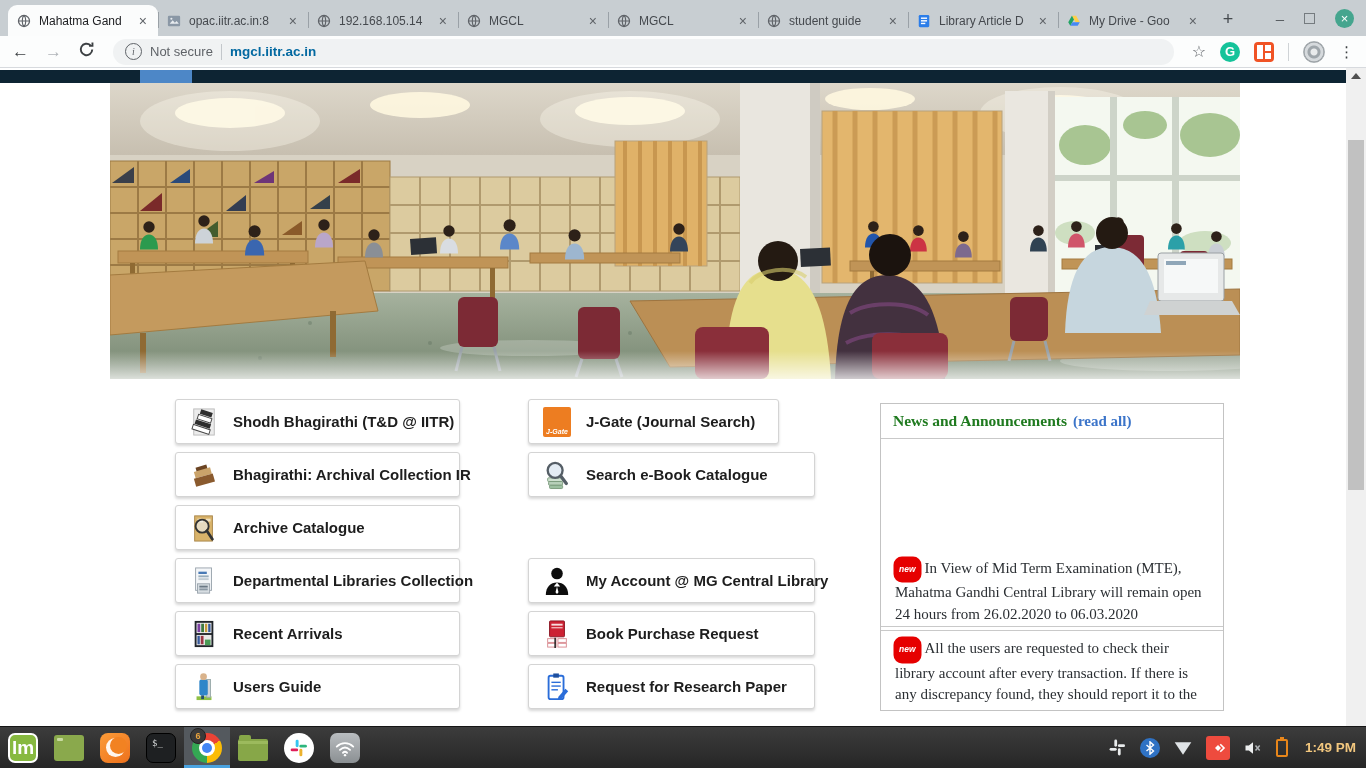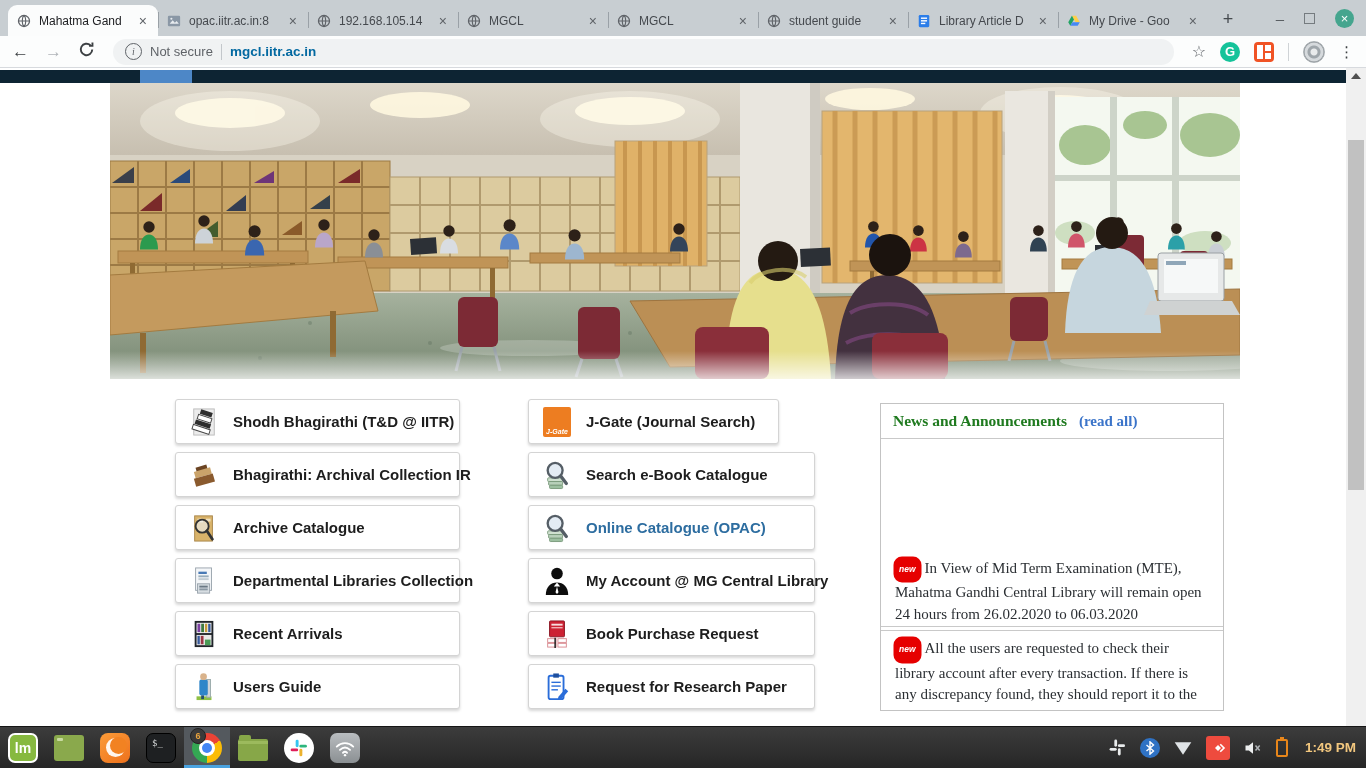--- a/index.html
+++ b/index.html
@@ -56,21 +56,21 @@
         box-shadow:0 2px 3px rgba(0,0,0,.16);display:flex;align-items:center;gap:13px;padding:0 12px;box-sizing:border-box;}
   .card-icon{width:32px;height:34px;display:flex;align-items:center;justify-content:center;flex:0 0 32px;}
   .card-label{font-size:15px;font-weight:bold;color:#1d1d1d;white-space:nowrap;}
   .card-label.blue{color:#2d6da0;}
   .jgate{width:28px;height:30px;background:#ed7d21;border-radius:2px;display:flex;align-items:flex-end;justify-content:center;overflow:hidden;}
   .jgate i{color:#fff;font-size:7px;font-weight:bold;font-style:italic;line-height:10px;}
 
   
   .news-panel{position:absolute;left:880px;top:335px;width:344px;height:308px;background:#fff;border:1px solid #c3c3c3;
               box-sizing:border-box;font-family:"Liberation Serif",serif;}
-  .news-header{height:34px;display:flex;align-items:center;gap:12px;padding:0 12px;border-bottom:1px solid #c9c9c9;}
+  .news-header{height:34px;display:flex;align-items:center;gap:6px;padding:0 12px;border-bottom:1px solid #c9c9c9;}
   .news-title{color:#1f7a1f;font-weight:bold;font-size:15.5px;}
   .read-all{color:#3b74c9;font-weight:bold;font-size:15px;text-decoration:none;}
   .news-item{position:relative;padding:0 14px;font-size:15px;line-height:21.5px;color:#2b2f33;box-sizing:border-box;}
   .news-item-1{height:188px;border-bottom:1px solid #c9c9c9;}
   .news-item-1 p{position:absolute;bottom:1px;left:14px;right:14px;margin:0;}
   .news-item-2{margin-top:3px;border-top:1px solid #c9c9c9;height:78px;overflow:hidden;padding-top:7px;}
   .news-item-2 p{margin:0;}
   .new-badge{display:inline-block;background:#e60000;color:#fff;font-family:"Liberation Sans",sans-serif;
              font-size:8.5px;font-weight:bold;font-style:italic;padding:1px 4px;border-radius:7px;margin-right:5px;
              box-shadow:0 0 0 1.5px #e60000;transform:translateY(-1px);}
@@ -82,21 +82,21 @@
 
   
   .taskbar{position:absolute;left:0;right:0;bottom:0;height:42px;background:linear-gradient(#3c3c3c,#262626);
            border-top:1px solid #151515;display:flex;align-items:center;box-sizing:border-box;}
   .tb-left{display:flex;align-items:center;height:100%;}
   .launcher{width:46px;height:100%;display:flex;align-items:center;justify-content:center;position:relative;}
   .launcher.active{background:#54595e;box-shadow:inset 0 -3px 0 #4aa3e0;}
   .badge{position:absolute;top:1px;left:6px;width:14px;height:14px;border-radius:50%;background:#3a3a3a;border:1px solid #222;
          color:#e8a33d;font-size:9px;font-weight:bold;display:flex;align-items:center;justify-content:center;z-index:3;}
   .ico-mint{width:30px;height:30px;border-radius:7px;background:#87b940;border:2px solid #fff;box-sizing:border-box;
-            color:#fff;font-weight:bold;font-size:14px;display:flex;align-items:center;justify-content:center;}
+            color:#fff;font-weight:bold;font-size:19px;display:flex;align-items:center;justify-content:center;}
   .ico-desk{width:30px;height:26px;background:#8aa94c;border-radius:3px;position:relative;}
   .ico-desk::before{content:"";position:absolute;top:3px;left:3px;width:6px;height:3px;background:#c9dba2;border-radius:1px;}
   .ico-ff{width:30px;height:30px;border-radius:8px;background:linear-gradient(140deg,#fb9b38,#ee711c);position:relative;overflow:hidden;}
   .ico-ff::before{content:"";position:absolute;left:6px;top:5px;width:19px;height:19px;border-radius:50%;background:#fff;opacity:.92;}
   .ico-ff::after{content:"";position:absolute;left:10px;top:4px;width:17px;height:17px;border-radius:50%;background:#f28222;}
   .ico-term{width:30px;height:30px;border-radius:7px;background:#1e2022;border:1px solid #000;color:#d7d9da;
             font-family:"DejaVu Sans Mono",monospace;font-size:9px;display:flex;padding:4px 0 0 5px;box-sizing:border-box;}
   .ico-chrome{width:30px;height:30px;border-radius:50%;background:conic-gradient(from 60deg,#fbbc05 0 120deg,#34a853 0 240deg,#ea4335 0 360deg);position:relative;}
   .ico-chrome::before{content:"";position:absolute;left:7px;top:7px;width:16px;height:16px;border-radius:50%;background:#fff;}
   .ico-chrome::after{content:"";position:absolute;left:10px;top:10px;width:10px;height:10px;border-radius:50%;background:#4285f4;}
@@ -569,32 +569,20 @@
           <svg width="28" height="32" viewBox="0 0 30 34">
             <rect x="5" y="20" width="16" height="4" rx="1" fill="#cfe0d0" stroke="#7a9a7c"></rect>
             <rect x="6" y="24" width="15" height="4" rx="1" fill="#b8d0ba" stroke="#7a9a7c"></rect>
             <rect x="7" y="28" width="14" height="3.5" rx="1" fill="#9cbfa0" stroke="#7a9a7c"></rect>
             <circle cx="13" cy="12" r="8" fill="#dfe9f2" fill-opacity=".85" stroke="#555e66" stroke-width="2.5"></circle>
             <line x1="19" y1="18" x2="25" y2="26" stroke="#555e66" stroke-width="3.5" stroke-linecap="round"></line>
           </svg>
         </span>
       <span class="card-label">Search e-Book Catalogue</span>
     </div>
-    <div class="card" style="left:528px;top:437px;width:287px;">
-      <span class="card-icon">
-          <svg width="28" height="32" viewBox="0 0 30 34">
-            <rect x="5" y="20" width="16" height="4" rx="1" fill="#cfe0d0" stroke="#7a9a7c"></rect>
-            <rect x="6" y="24" width="15" height="4" rx="1" fill="#b8d0ba" stroke="#7a9a7c"></rect>
-            <rect x="7" y="28" width="14" height="3.5" rx="1" fill="#9cbfa0" stroke="#7a9a7c"></rect>
-            <circle cx="13" cy="12" r="8" fill="#dfe9f2" fill-opacity=".85" stroke="#555e66" stroke-width="2.5"></circle>
-            <line x1="19" y1="18" x2="25" y2="26" stroke="#555e66" stroke-width="3.5" stroke-linecap="round"></line>
-          </svg>
-        </span>
-      <span class="card-label blue">Online Catalogue (OPAC)</span>
-    </div>
     <div class="card" style="left:528px;top:490px;width:287px;">
       <span class="card-icon">
           <svg width="28" height="32" viewBox="0 0 30 34">
             <circle cx="15" cy="9" r="6.2" fill="#0d0d0d"></circle>
             <path d="M3 32c0-9 5.2-13.5 12-13.5S27 23 27 32z" fill="#0d0d0d"></path>
             <path d="M15 18.5l-3.4 4.5h6.8z" fill="#fff"></path>
             <path d="M15 23l-1.6 6 1.6 2 1.6-2z" fill="#fff"></path>
           </svg>
         </span>
       <span class="card-label">My Account @ MG Central Library</span>

